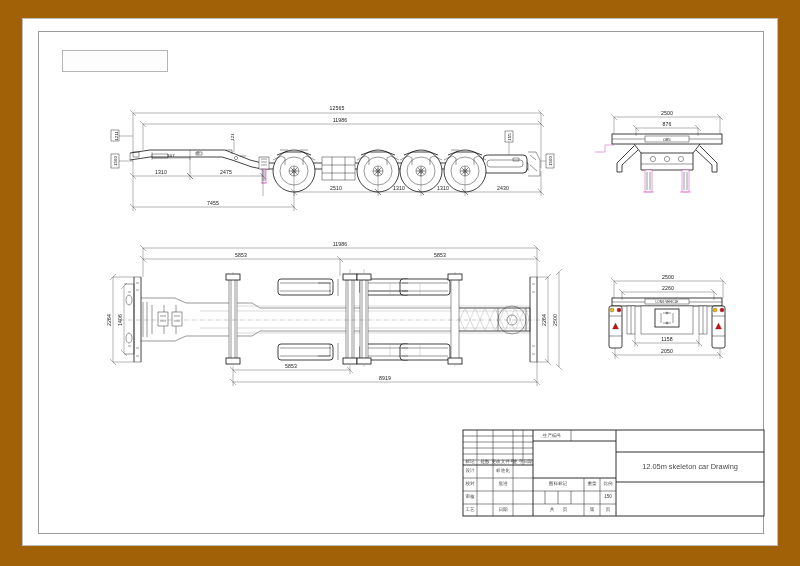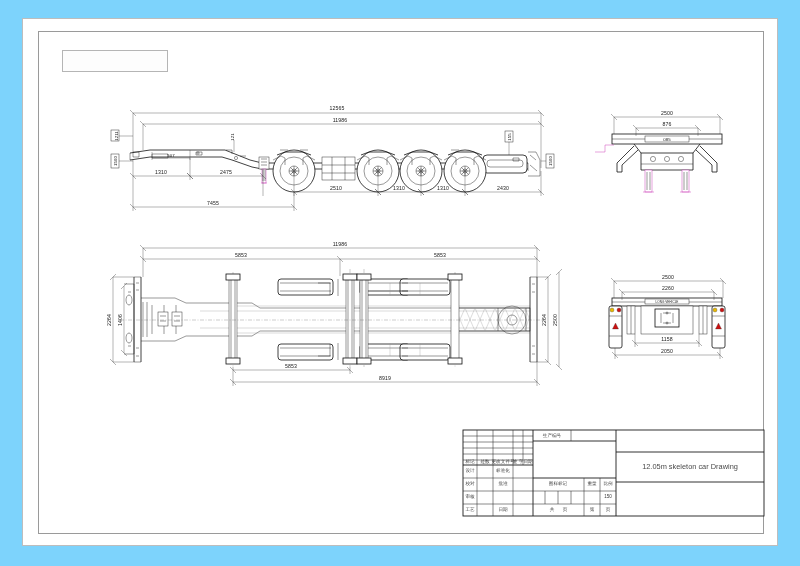--- a/index.html
+++ b/index.html
@@ -10,21 +10,21 @@
   body {
     width: 800px;
     height: 566px;
     font-family: "Liberation Sans", sans-serif;
     overflow: hidden;
   }
   #page {
     position: relative;
     width: 800px;
     height: 566px;
-    background: #7dd3fc;
+    background: #a16207;
   }
   
   .sheet-outer {
     position: absolute;
     left: 22px;
     top: 18px;
     width: 756px;
     height: 528px;
     border: 1px solid #bdbdbd;
     background: #ffffff;

